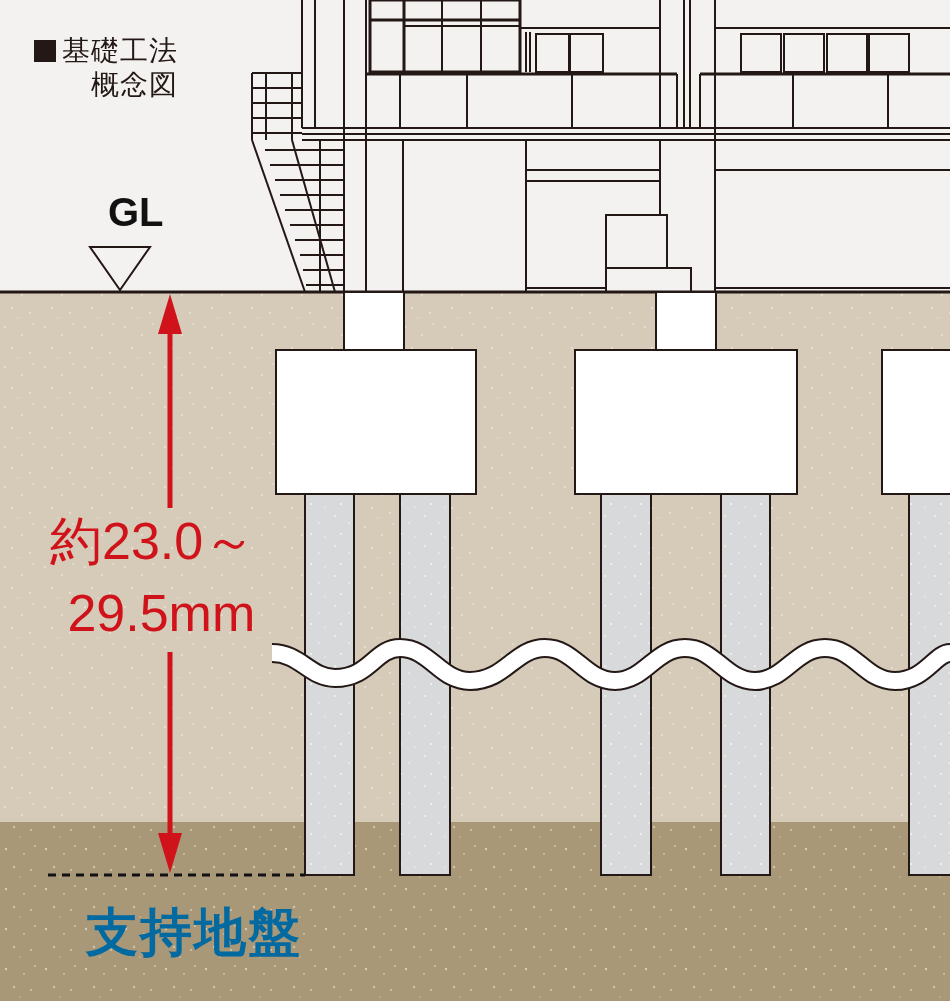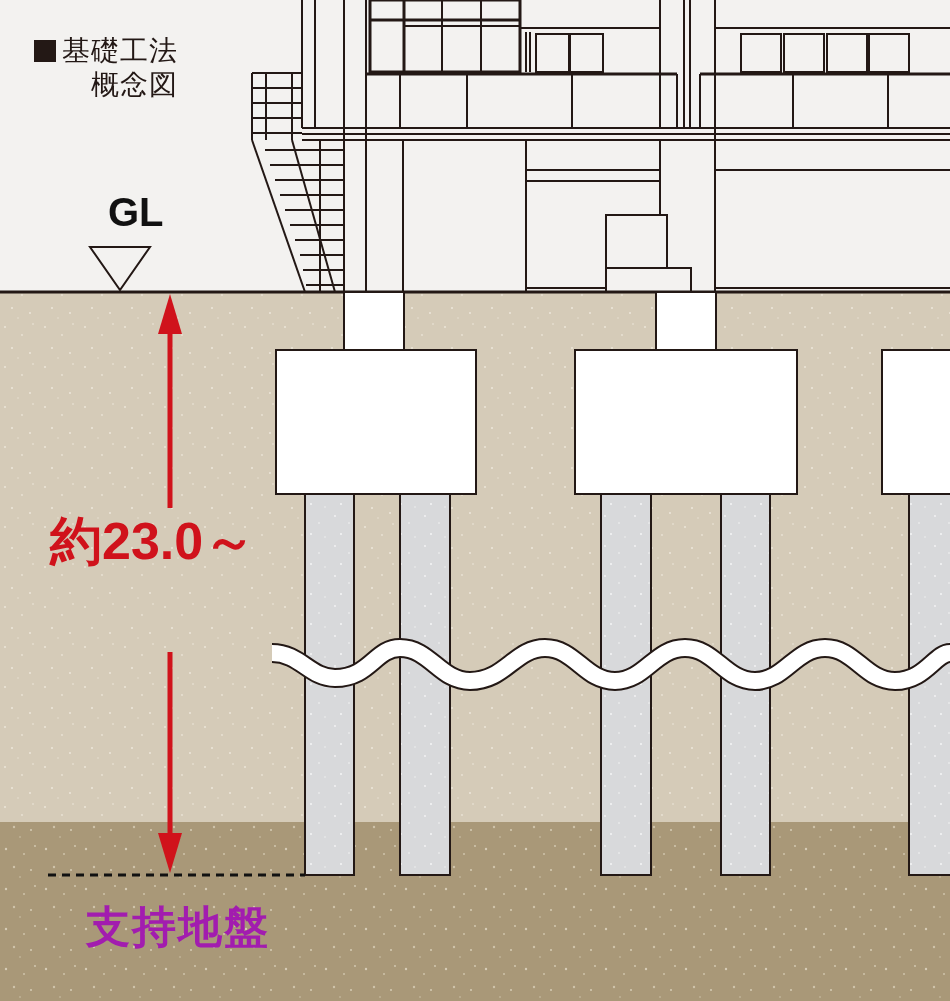--- a/index.html
+++ b/index.html
@@ -3,22 +3,22 @@
 <meta charset="utf-8">
 <style>
   html,body{margin:0;padding:0;}
   body{width:950px;height:1001px;overflow:hidden;background:#f3f2f0;font-family:"DejaVu Sans","Liberation Sans",sans-serif;}
   .canvas{position:relative;width:820px;height:1001px;}
   svg.scene{position:absolute;left:0;top:0;}
   .title{position:absolute;left:34px;top:34px;font-size:28px;line-height:34px;color:#231815;letter-spacing:1px;}
   .title .l2{padding-left:30px;display:block;text-align:right;}
   .title .sq{display:inline-block;width:22px;height:22px;background:#231815;margin-right:6px;vertical-align:-2px;}
   .gl{position:absolute;left:86px;top:190px;font-size:40px;font-weight:bold;color:#111;font-family:"Liberation Sans",sans-serif;margin-left:22px;}
-  .depth{position:absolute;left:50px;top:505px;color:#d0121b;font-family:"Liberation Sans",sans-serif;font-weight:bold;font-size:52px;line-height:72px;white-space:nowrap;background:transparent;text-align:right;}
-  .bearing{position:absolute;left:86px;top:898px;font-size:44px;font-weight:bold;color:#a21caf;letter-spacing:2px;}
+  .depth{position:absolute;left:50px;top:505px;color:#d0121b;font-family:"Liberation Sans",sans-serif;font-weight:normal;font-size:52px;line-height:72px;white-space:nowrap;background:transparent;text-align:right;}
+  .bearing{position:absolute;left:86px;top:898px;font-size:52px;font-weight:bold;color:#0369a1;letter-spacing:2px;}
 </style>
 </head>
 <body>
 
 <div class="canvas">
   <svg class="scene" width="950" height="1001" viewBox="0 0 950 1001">
     <defs>
       <pattern id="speck1" width="40" height="40" patternUnits="userSpaceOnUse">
         <rect width="40" height="40" fill="#d5cbb8"></rect>
         <circle cx="5" cy="7" r="1" fill="#ece6d9"></circle>
@@ -170,16 +170,17 @@
 
   <div class="title">
     <span class="sq"></span><span>基礎工法</span>
     <span class="l2">概念図</span>
   </div>
 
   <div class="gl">GL</div>
 
   <div class="depth">
     <div>約23.0～</div>
+    <div>29.5mm</div>
   </div>
 
   <div class="bearing">支持地盤</div>
 </div>
 
 </body></html>

